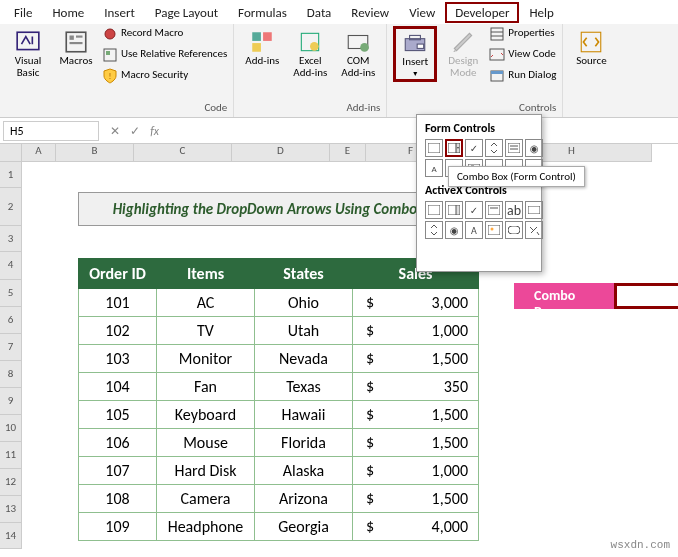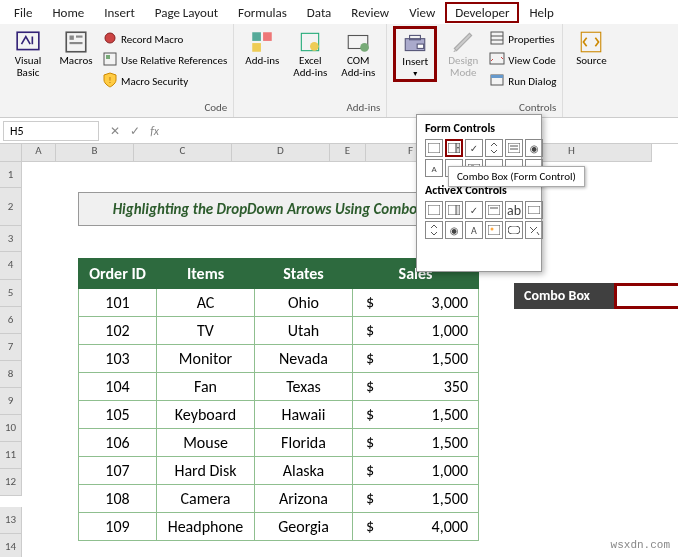--- a/index.html
+++ b/index.html
@@ -11,21 +11,21 @@
     .menubar .active { border: 2px solid #8b0000; padding: 1px 8px; }
     
     
     .ribbon { display: flex; height: 94px; background: #f3f3f3; border-bottom: 1px solid #ccc; }
     .ribbon-group { display: flex; flex-direction: column; border-right: 1px solid #ddd; padding: 2px 6px 0 6px; }
     .ribbon-group-content { flex: 1; display: flex; align-items: flex-start; gap: 4px; }
     .ribbon-group-label { text-align: right; font-size: 11px; color: #555; padding: 2px 0 3px; }
     .big-btn { display: flex; flex-direction: column; align-items: center; justify-content: flex-start; width: 44px; padding: 3px 2px; gap: 0; }
     .big-btn .icon { width: 28px; height: 26px; }
     .big-btn .lbl { font-size: 11px; text-align: center; line-height: 1.1; }
-    .small-row { display: flex; align-items: flex-end; gap: 3px; height: 20px; font-size: 11px; }
+    .small-row { display: flex; align-items: flex-start; gap: 3px; height: 20px; font-size: 11px; }
     .small-row .icon { width: 16px; height: 16px; }
     .disabled { color: #aaa; }
     .highlight-red { border: 3px solid #8b0000; }
     
     
     .formula-row { display: flex; align-items: center; height: 26px; border-bottom: 1px solid #ccc; background: #fff; }
     .name-box { width: 96px; border: 1px solid #ccc; margin: 2px 3px; padding: 2px 6px; font-size: 12px; }
     .fx-area { display: flex; align-items: center; gap: 10px; padding: 0 8px; color: #888; }
     .fx-area span { font-size: 12px; }
     .formula-input { flex: 1; border: none; height: 20px; }
@@ -47,21 +47,21 @@
     
     .data-table { position: absolute; left: 56px; top: 96px; border-collapse: collapse; font-family: Calibri; font-size: 16px;}
     .data-table th { background: #2d6a3e; color: #fff; font-weight: bold; padding: 5px 0; border: 1px solid #2d6a3e; height: 25px;}
     .data-table td { border: 1px solid #8fbf8f; text-align: center; padding: 4px 0; height: 25px;}
     .th-b{width:78px;}.th-c{width:98px;}.th-d{width:98px;}.th-ef{width:126px;}
     .sales-col { display: flex; }
     .sales-col .sym { width: 34px; text-align: center; }
     .sales-col .val { flex: 1; text-align: right; padding-right: 10px; }
     
     
-    .combo-label { position: absolute; left: 492px; top: 121px; background: #404040; color: #fff; font-weight: bold; font-family: Calibri; font-size: 14px; padding: 5px 10px; height: 26px; line-height: 16px; width: 100px;}
+    .combo-label { position: absolute; left: 492px; top: 121px; background: #ec4899; color: #fff; font-weight: bold; font-family: Calibri; font-size: 14px; padding: 5px 20px; height: 26px; line-height: 16px; width: 100px;}
     .combo-target { position: absolute; left: 592px; top: 121px; width: 68px; height: 26px; border: 3px solid #8b0000; }
     
     
     .popup { position: absolute; left: 416px; top: 114px; width: 126px; background: #fff; border: 1px solid #999; box-shadow: 2px 2px 6px rgba(0,0,0,0.3); padding: 6px 8px 26px; z-index: 10; }
     .popup h4 { font-size: 12px; font-weight: bold; margin-bottom: 4px; }
     .ctrl-grid { display: grid; grid-template-columns: repeat(6, 18px); gap: 2px; margin-bottom: 6px; }
     .ctrl-grid .c { width: 18px; height: 18px; border: 1px solid #888; display: flex; align-items: center; justify-content: center; font-size: 10px; color: #444; }
     .ctrl-grid .c.hl { border: 2px solid #8b0000; }
     .tooltip { position: absolute; left: 448px; top: 166px; background: #fff; border: 1px solid #aaa; box-shadow: 1px 1px 3px rgba(0,0,0,0.3); padding: 3px 8px; font-size: 11px; z-index: 20; white-space: nowrap; }
     
@@ -237,21 +237,21 @@
     <div class="rh">3</div>
     <div class="rh" style="height:28px;">4</div>
     <div class="rh" style="height:27px;">5</div>
     <div class="rh" style="height:27px;">6</div>
     <div class="rh" style="height:27px;">7</div>
     <div class="rh" style="height:27px;">8</div>
     <div class="rh" style="height:27px;">9</div>
     <div class="rh" style="height:27px;">10</div>
     <div class="rh" style="height:27px;">11</div>
     <div class="rh" style="height:27px;">12</div>
-    <div class="rh" style="height:27px;margin-top:11px;">13</div>
+    <div class="rh" style="height:27px;">13</div>
     <div class="rh">14</div>
   </div>
   <div style="flex:1; position:relative;">
     <div class="col-headers">
       <div class="ch colA">A</div>
       <div class="ch colB">B</div>
       <div class="ch colC">C</div>
       <div class="ch colD">D</div>
       <div class="ch colE">E</div>
       <div class="ch colF">F</div>

